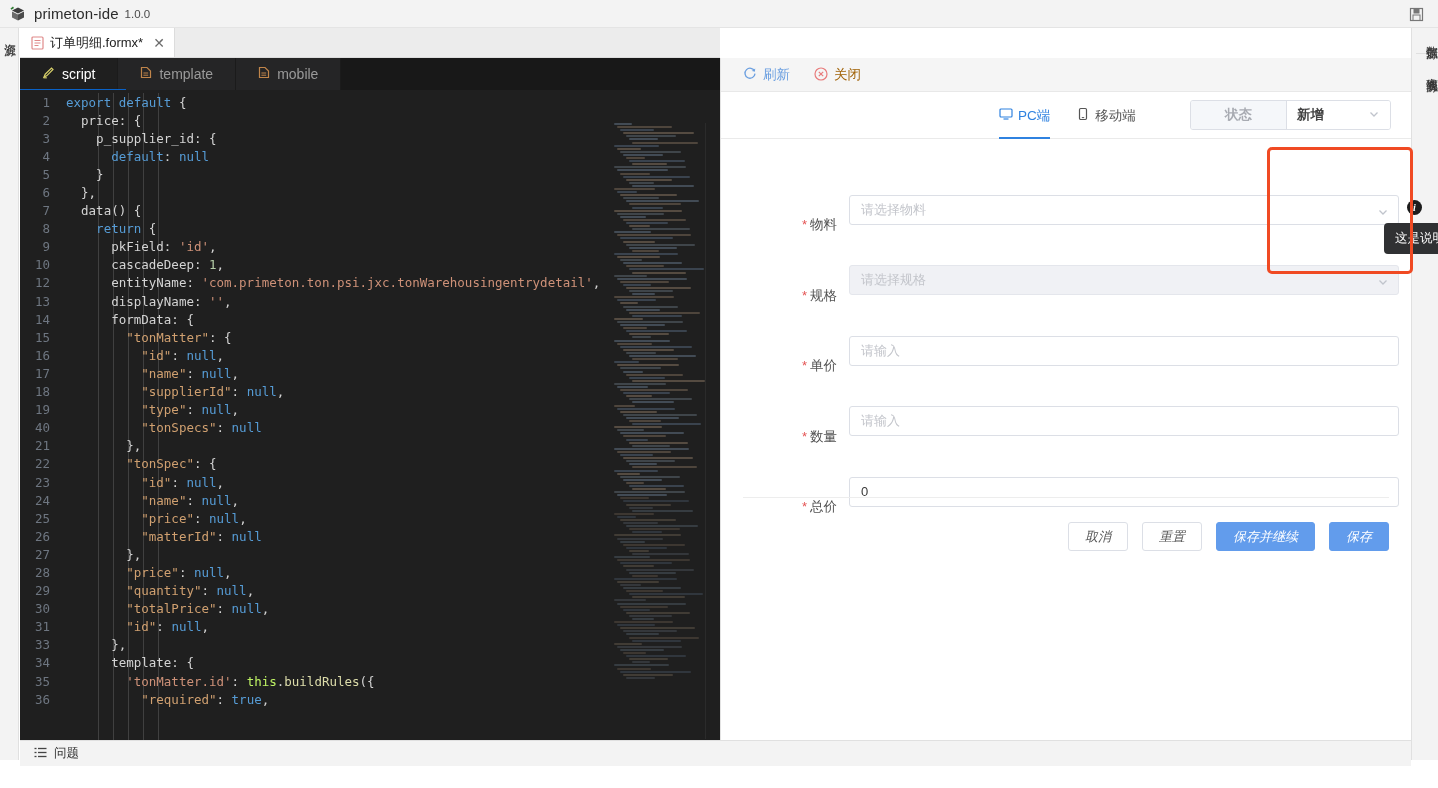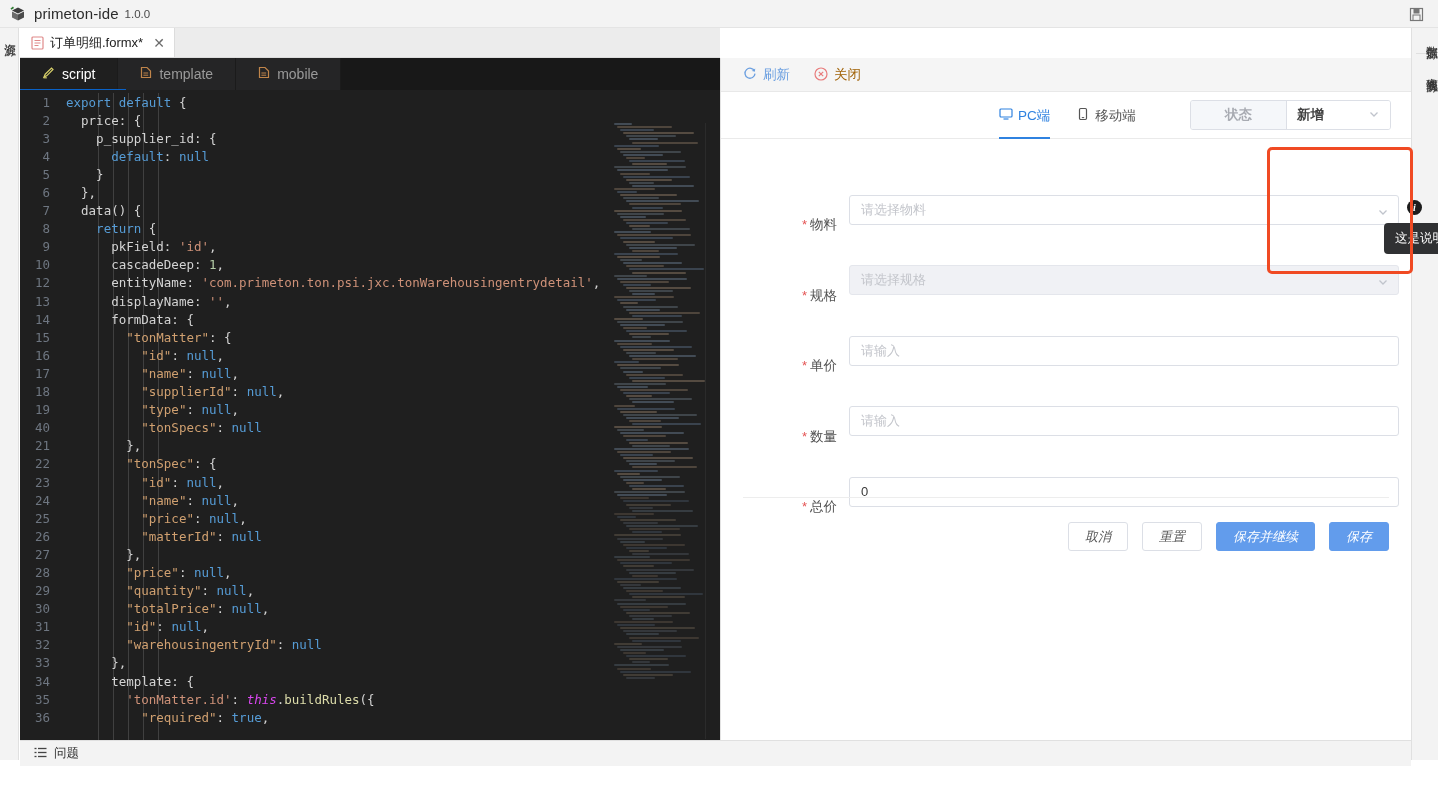--- a/index.html
+++ b/index.html
@@ -79,21 +79,21 @@
   .code-area { position: relative; height: 650px; background: #1f1f1f; }
   .code-rows { position: absolute; left: 0; top: 0; right: 0; top: 3px; }
   .crow { display: flex; height: 18.1px; align-items: center; font-family: "DejaVu Sans Mono", monospace; font-size: 12.5px; }
   .gut { width: 46px; text-align: right; color: #6e7681; padding-right: 16px; font-size: 12.5px; flex: none; }
   .code { white-space: pre; color: #d4d4d4; }
   .tk-kw { color: #569cd6; }
   .tk-str { color: #ce9178; }
   .tk-num { color: #b5cea8; }
   .tk-null { color: #569cd6; }
   .tk-jkey { color: #d0a070; }
-  .tk-this { color: #d946ef; font-style: italic; }
+  .tk-this { color: #bef264; }
   .tk-fn { color: #dcdcaa; }
 
   .indent-guides { position: absolute; left: 0; top: 0; width: 100%; height: 100%; pointer-events: none; }
   .ig { position: absolute; width: 1px; background: #404040; }
 
   
   .minimap {
     position: absolute; right: 14px; top: 33px; width: 96px; height: 616px;
     overflow: hidden; opacity: .85;
   }
@@ -413,24 +413,20 @@
             <span class="gut">29</span>
             <span class="code">        <span class="tk-jkey">"quantity"</span>: <span class="tk-null">null</span>,</span>
           </div>
           <div class="crow">
             <span class="gut">30</span>
             <span class="code">        <span class="tk-jkey">"totalPrice"</span>: <span class="tk-null">null</span>,</span>
           </div>
           <div class="crow">
             <span class="gut">31</span>
             <span class="code">        <span class="tk-jkey">"id"</span>: <span class="tk-null">null</span>,</span>
-          </div>
-          <div class="crow">
-            <span class="gut">32</span>
-            <span class="code">        <span class="tk-jkey">"warehousingentryId"</span>: <span class="tk-null">null</span></span>
           </div>
           <div class="crow">
             <span class="gut">33</span>
             <span class="code">      },</span>
           </div>
           <div class="crow">
             <span class="gut">34</span>
             <span class="code">      template: {</span>
           </div>
           <div class="crow">

